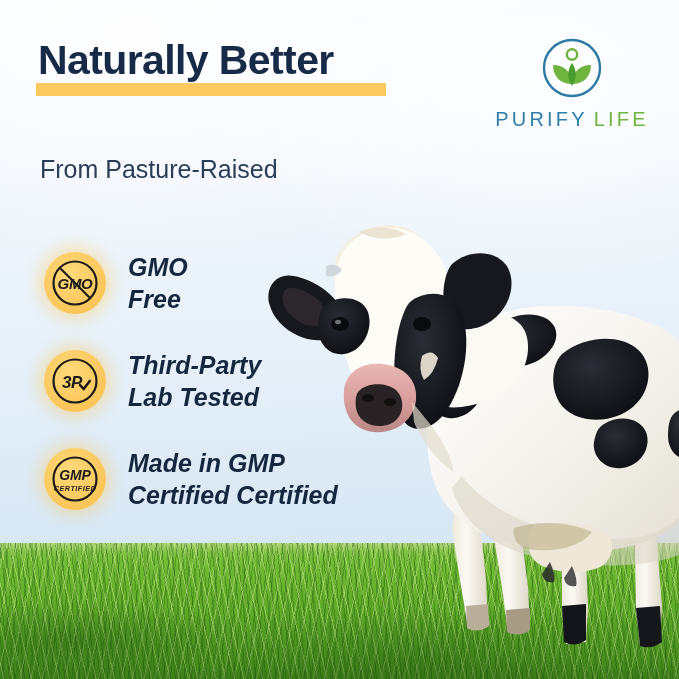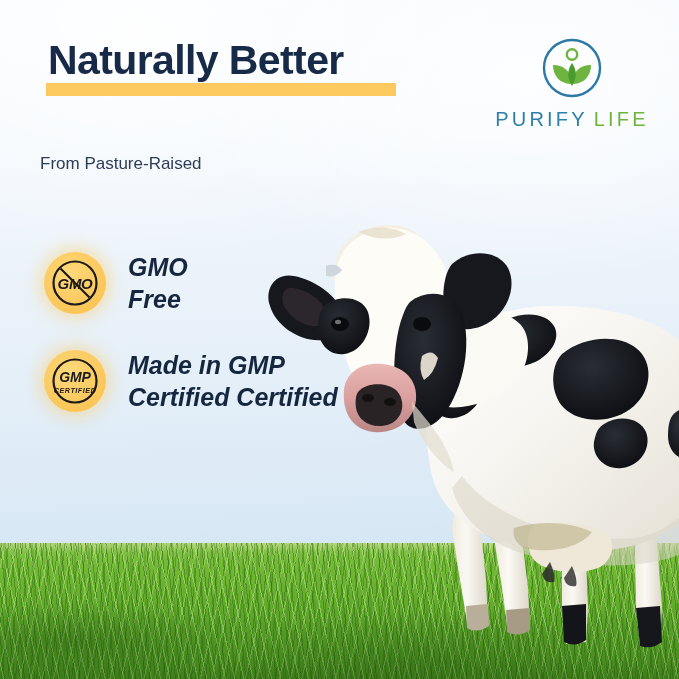--- a/index.html
+++ b/index.html
@@ -64,38 +64,38 @@
 
   
   .cow-wrap {
     position: absolute; left: 262px; top: 176px;
     width: 430px; height: 478px;
   }
   .cow-wrap svg { display: block; width: 100%; height: 100%; overflow: visible; }
 
   
   .headline {
-    position: absolute; left: 48px; top: 40px; width: 430px;
+    position: absolute; left: 38px; top: 40px; width: 430px;
   }
   .hl-line { position: relative; display: block; line-height: 1.0; }
   .hl-line .hl-text {
     position: relative; z-index: 2;
     font-size: 41px; font-weight: 700; letter-spacing: -0.6px;
     color: #172a47;
   }
   .hl-underline {
     position: absolute; z-index: 1;
     left: -2px; top: 43px; width: 350px; height: 13px;
     background: #fcc95e;
   }
   .hl-line2 { margin-top: 6px; }
 
   .subhead {
     position: absolute; left: 40px; top: 152px; width: 360px;
-    font-size: 17px; font-weight: 400; line-height: 1.36;
+    font-size: 25px; font-weight: 400; line-height: 1.36;
     color: #2c3d57;
   }
   .subhead span { display: block; }
 
   
   .badges { position: absolute; left: 44px; top: 252px; width: 340px; }
   .badge-row { display: flex; height: 84px; margin-bottom: 14px; font-style: italic; }
   .badge-row:last-child { margin-bottom: 0; }
 
   .badge-icon {
@@ -276,20 +276,31 @@
         <svg width="52" height="52" viewBox="0 0 52 52" xmlns="http://www.w3.org/2000/svg">
           <circle cx="26" cy="26" r="21.5" fill="none" stroke="#1b1b1b" stroke-width="2.2"></circle>
           <line x1="11.5" y1="11.5" x2="40.5" y2="40.5" stroke="#1b1b1b" stroke-width="2.2"></line>
           <text x="26" y="32" text-anchor="middle" font-family="Liberation Sans, sans-serif" font-size="15" font-weight="700" fill="#1b1b1b" letter-spacing="-0.3">GMO</text>
         </svg>
       </span>
       <span class="badge-text">GMO
 Free</span>
     </div>
 
+    <div class="badge-row">
+      <span class="badge-icon">
+        <svg width="52" height="52" viewBox="0 0 52 52" xmlns="http://www.w3.org/2000/svg">
+          <circle cx="26" cy="26" r="21.5" fill="none" stroke="#1b1b1b" stroke-width="2.2"></circle>
+          <text x="23" y="33" text-anchor="middle" font-family="Liberation Sans, sans-serif" font-size="17" font-weight="700" fill="#1b1b1b" letter-spacing="-0.5">3P</text>
+          <path d="M31 30 l3.6 4 l6.2 -8" fill="none" stroke="#1b1b1b" stroke-width="2.6" stroke-linecap="round" stroke-linejoin="round"></path>
+        </svg>
+      </span>
+      <span class="badge-text">Third-Party
+Lab Tested</span>
+    </div>
 
     <div class="badge-row">
       <span class="badge-icon">
         <svg width="52" height="52" viewBox="0 0 52 52" xmlns="http://www.w3.org/2000/svg">
           <circle cx="26" cy="26" r="21.5" fill="none" stroke="#1b1b1b" stroke-width="2.2"></circle>
           <text x="26" y="27" text-anchor="middle" font-family="Liberation Sans, sans-serif" font-size="14" font-weight="700" fill="#1b1b1b" letter-spacing="-0.2">GMP</text>
           <text x="26" y="38" text-anchor="middle" font-family="Liberation Sans, sans-serif" font-size="7.2" font-weight="600" fill="#1b1b1b" letter-spacing="0.5">CERTIFIED</text>
         </svg>
       </span>
       <span class="badge-text">Made in GMP

